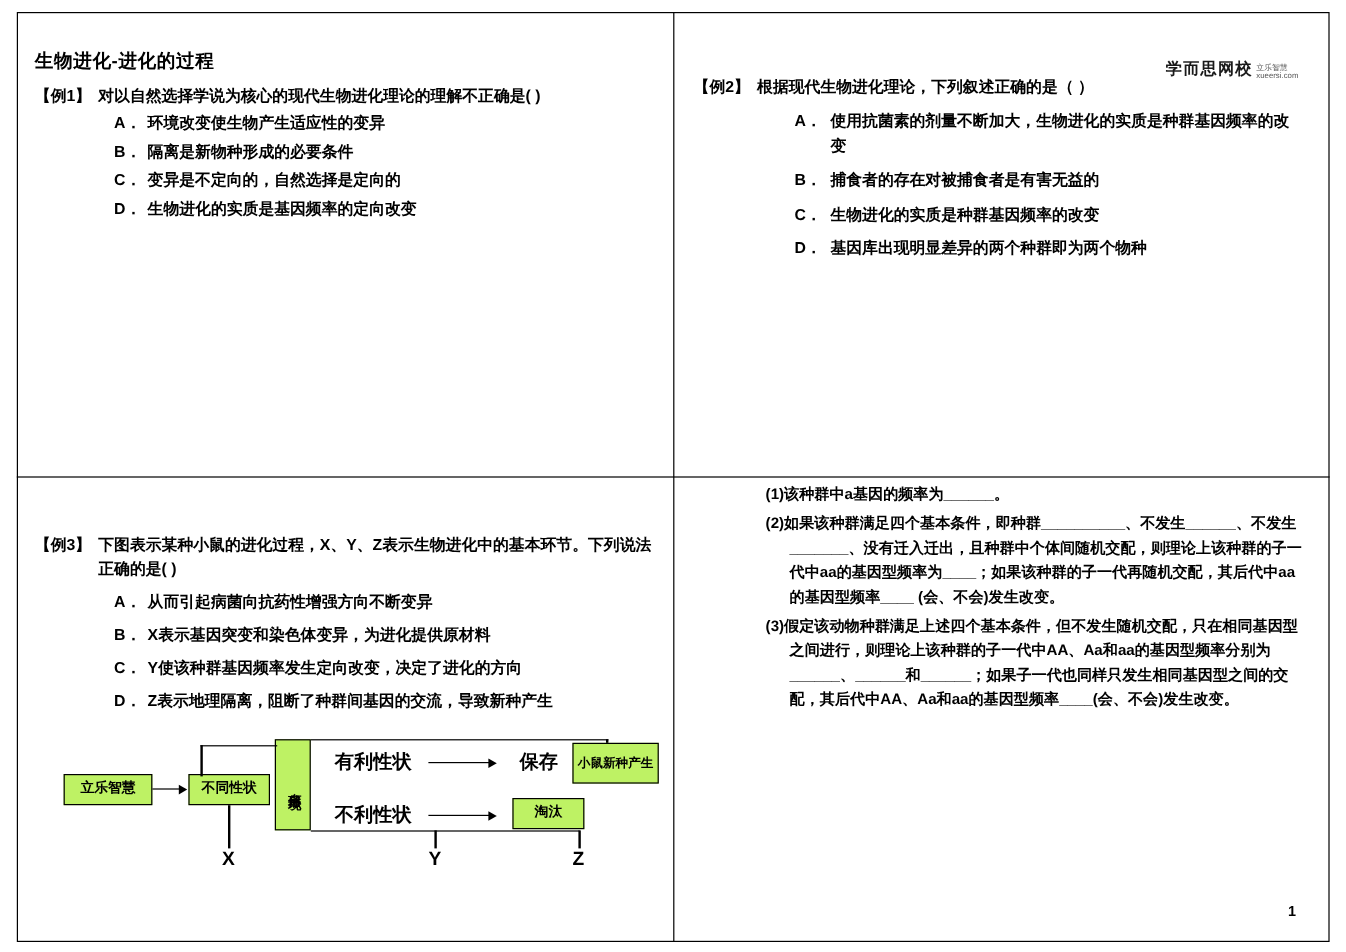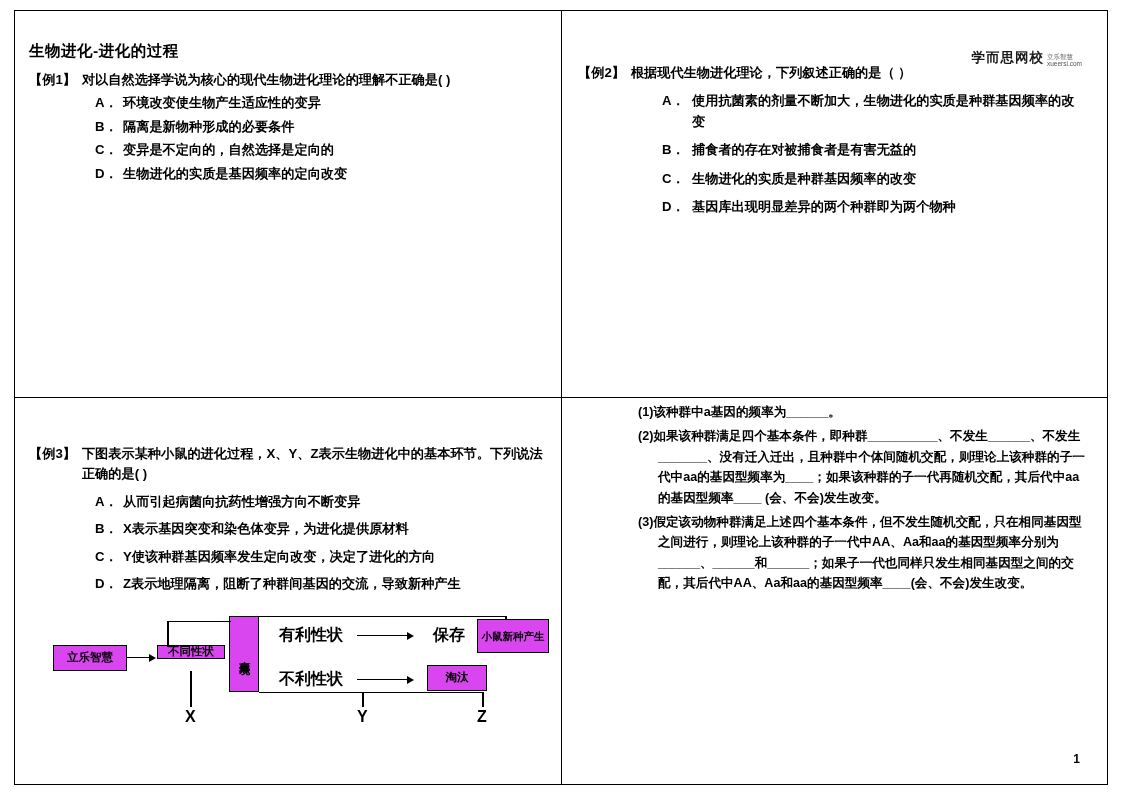--- a/index.html
+++ b/index.html
@@ -150,21 +150,21 @@
     font-weight: bold;
   }
   .dbox {
     position: absolute;
     border: 1.5px solid #000;
     box-sizing: border-box;
     display: flex;
     align-items: center;
     justify-content: center;
     text-align: center;
-    background: #d946ef;
+    background: #bef264;
     line-height: 1.15;
   }
   .dline {
     position: absolute;
     background: #000;
   }
   .dlabel {
     position: absolute;
     font-weight: bold;
     font-size: 16px;
@@ -307,21 +307,21 @@
         </div>
       </div>
 
       <div class="diagram">
 
         <div class="dbox" style="left:12px; top:32px; width:74px; height:26px;">立乐智慧</div>
 
         <div class="dline" style="left:86px; top:44px; width:24px; height:1.5px;"></div>
         <div class="arrow-head" style="left:108px; top:41px;"></div>
 
-        <div class="dbox" style="left:116px; top:32px; width:68px; height:14px;">不同性状</div>
+        <div class="dbox" style="left:116px; top:32px; width:68px; height:26px;">不同性状</div>
 
         <div class="dline" style="left:149px; top:58px; width:1.5px; height:36px;"></div>
         <div class="dlabel" style="left:144px; top:95px;">X</div>
 
         <div class="dbox" style="left:188px; top:3px; width:30px; height:76px;">
           <span class="vbox-text">自然环境</span>
         </div>
 
         <div class="dline" style="left:126px; top:8px; width:1.5px; height:26px;"></div>
         <div class="dline" style="left:126px; top:8px; width:64px; height:1.5px;"></div>

